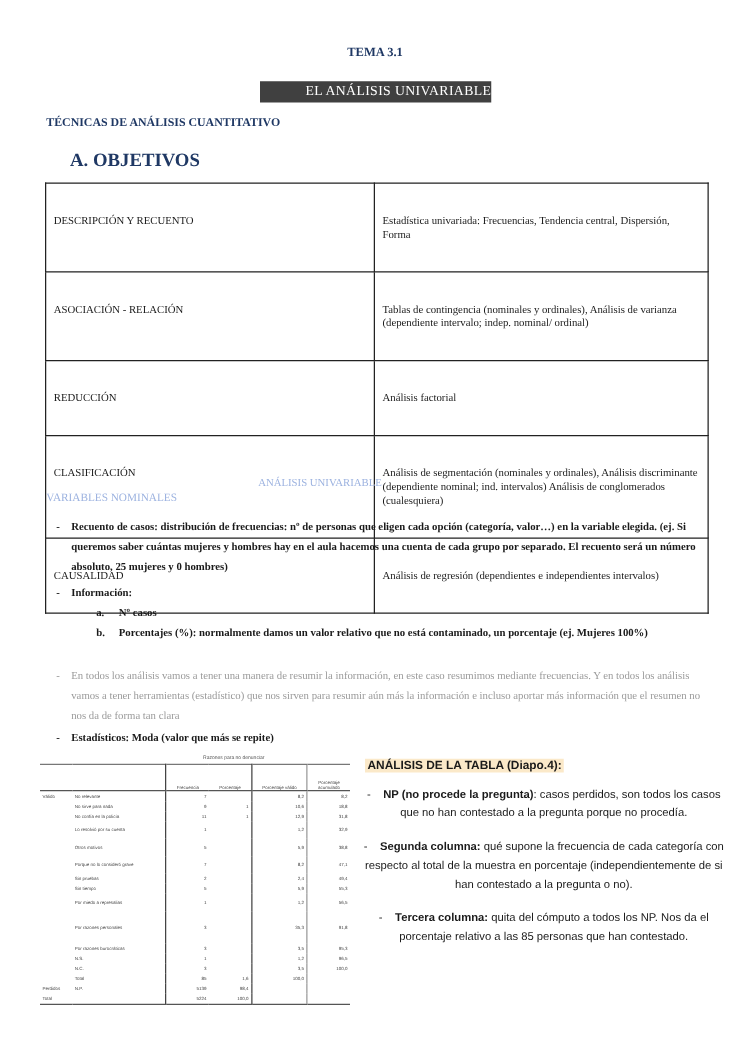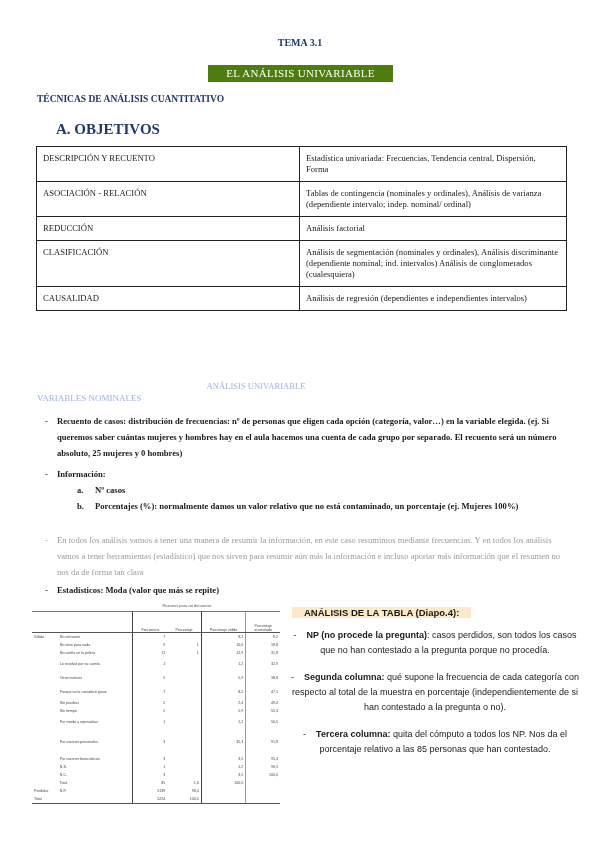--- a/index.html
+++ b/index.html
@@ -1,44 +1,44 @@
 <!DOCTYPE html>
 <html><head>
 <meta charset="utf-8">
 <style>
   html,body{margin:0;padding:0;background:#fff;}
   body{width:600px;height:848px;position:relative;overflow:hidden;font-family:"Liberation Serif","DejaVu Serif",serif;color:#1a1a1a;}
   .abs{position:absolute;}
   .tema{left:0;width:600px;top:37px;text-align:center;font-size:10px;font-weight:bold;color:#1f3864;}
-  .band{left:208px;width:185px;top:65px;height:17px;background:#4d7c0f;color:#fff;font-size:11px;text-align:center;line-height:17px;letter-spacing:.3px;}
+  .band{left:208px;width:185px;top:65px;height:17px;background:#404040;color:#fff;font-size:11px;text-align:right;line-height:17px;letter-spacing:.3px;}
   .sec{left:37px;top:94px;font-size:9.5px;font-weight:bold;color:#1f3864;}
   .obj{left:56px;top:121px;font-size:15px;font-weight:bold;color:#1f3864;}
   table.obj-table{position:absolute;left:36px;top:146px;width:531px;border-collapse:collapse;font-size:8.6px;line-height:11px;}
-  table.obj-table td{border:1.2px solid #222;vertical-align:top;padding:6px 6px;}
+  table.obj-table td{border:1.2px solid #222;vertical-align:top;padding:24px 6px;}
   table.obj-table td.k{width:250px;}
   .sub-center{left:0;width:512px;top:381px;text-align:center;font-size:8.6px;color:#9db3e0;}
   .sub-left{left:37px;top:393px;font-size:9px;color:#9db3e0;}
   .para{left:57px;width:510px;font-size:8.6px;line-height:16px;}
   .dash{position:absolute;left:-12px;}
   .bold{font-weight:bold;}
   .gray{color:#9a9a9a;}
   .ol{padding-left:20px;}
   .ol div{position:relative;padding-left:18px;}
   .ol span.m{position:absolute;left:0;}
   .tablebox{left:32px;top:603px;width:250px;height:232px;font-family:"Liberation Sans",sans-serif;font-size:3.6px;color:#444;}
   .tablebox .cap{text-align:center;font-size:4px;color:#555;margin-bottom:3px;margin-left:60px;}
   .tablebox table{border-collapse:collapse;width:248px;}
   .tablebox th{font-weight:normal;font-size:3.6px;border-top:1px solid #777;border-bottom:1.5px solid #555;height:20px;vertical-align:bottom;text-align:center;padding:0 2px;}
   .tablebox td{height:8px;padding:0 2px;}
   .tablebox td.n{text-align:right;}
   .tablebox .vr{border-right:1.2px solid #444;}
   .tablebox .vl{border-left:1px solid #999;}
   .tablebox tr.last td{border-bottom:1.5px solid #555;}
   .right{left:290px;width:290px;font-family:"Liberation Sans","DejaVu Sans",sans-serif;font-size:9px;}
-  .hl{background:#fbe9c9;font-weight:bold;font-size:9.5px;padding:0 12px;}
+  .hl{background:#fbe9c9;font-weight:bold;font-size:9.5px;padding:0 2px;}
   .rp{text-align:center;line-height:15px;}
 </style>
 </head>
 <body>
 
 <div class="abs tema">TEMA 3.1</div>
 <div class="abs band">EL ANÁLISIS UNIVARIABLE</div>
 <div class="abs sec">TÉCNICAS DE ANÁLISIS CUANTITATIVO</div>
 <div class="abs obj">A.   OBJETIVOS</div>
 

